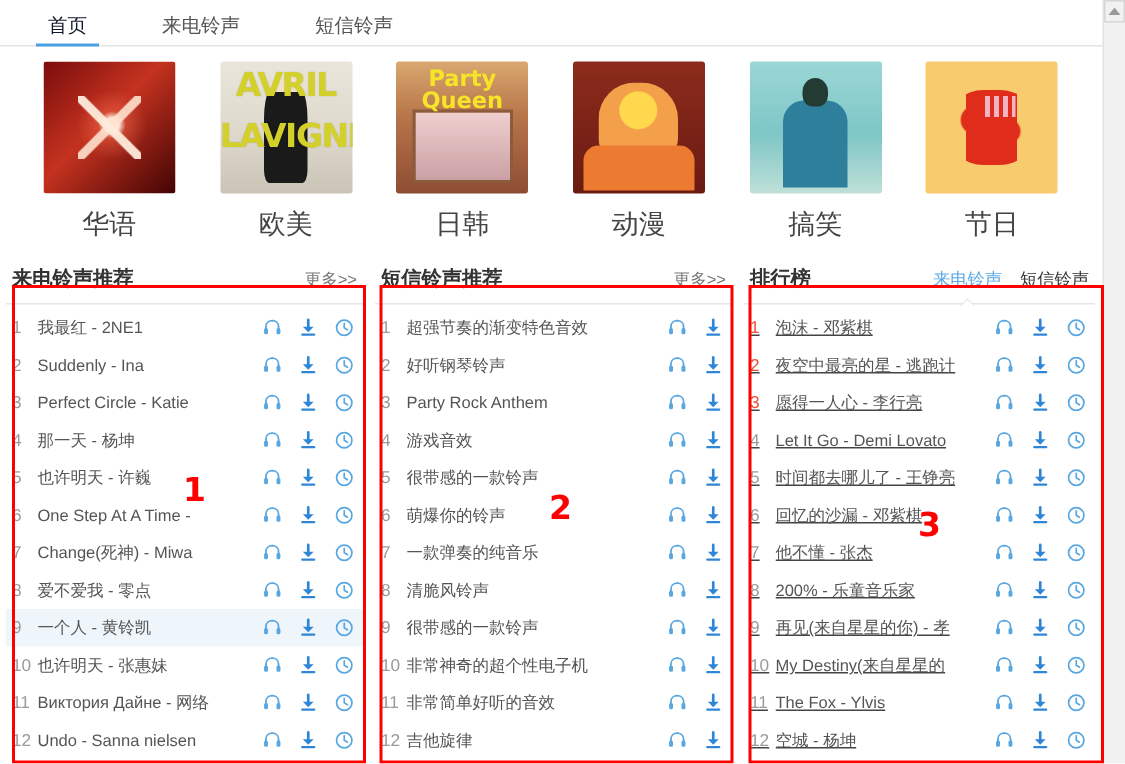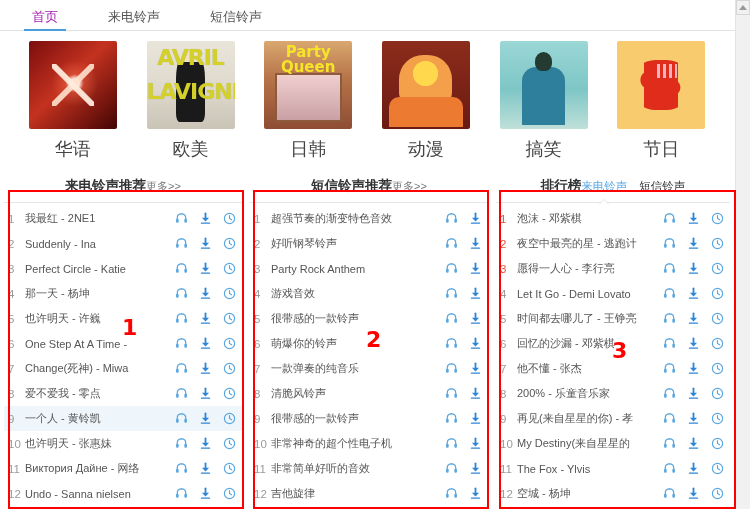--- a/index.html
+++ b/index.html
@@ -13,21 +13,21 @@
   
   .topnav{
     height:31px;border-bottom:1px solid #e3e3e3;background:#fff;
     display:flex;align-items:flex-end;padding-left:24px;box-sizing:border-box;
     position:relative;
   }
   .topnav .tab{
     font-size:13px;color:#555;padding:0 8px 7px 8px;margin-right:34px;
     cursor:pointer;position:relative;line-height:1;
   }
-  .topnav .tab.active{color:#a21caf;}
+  .topnav .tab.active{color:#0f172a;}
   .topnav .tab.active:after{
     content:"";position:absolute;left:0;right:0;bottom:-1px;height:2px;background:#4a9fe0;
   }
   
   .catstrip{
     display:flex;padding:10px 14px 0 14px;box-sizing:border-box;
     width:734px;
   }
   .cat{width:125px;margin-right:0;text-align:center;flex:1 1 0;cursor:pointer;}
   .cat .thumb{
@@ -74,23 +74,23 @@
         radial-gradient(circle at 70% 55%,#e02d1b 0 16%,transparent 18%),
         linear-gradient(90deg,transparent 0 20%,#e02d1b 20% 80%,transparent 80%);
       border-radius:40%;}
   .art6:after{content:"";position:absolute;left:42%;top:26%;width:26%;height:16%;
       background:repeating-linear-gradient(90deg,#e02d1b 0 3px,#f4b3c0 3px 6px);}
   
   .cols{display:flex;padding:8px 0 0 0;box-sizing:border-box;width:734px;}
   .col{position:relative;box-sizing:border-box;}
   .col1{width:246px;}
   .col2{width:246px;}
-  .col3{width:242px;}
+  .col3{width:242px;text-decoration:underline;}
   .colhead{
-    display:flex;align-items:baseline;justify-content:center;
+    display:flex;align-items:baseline;justify-content:space-between;
     border-bottom:1px solid #e6e6e6;padding:8px 4px 7px 4px;margin:0 4px;
     position:relative;
   }
   .colhead .title{font-size:13.5px;font-weight:bold;color:#333;}
   .colhead .more{font-size:11px;color:#777;cursor:pointer;}
   .rankTabs{display:flex;gap:12px;}
   .rankTabs .rt{font-size:11.5px;color:#333;cursor:pointer;position:relative;}
   .rankTabs .rt.active{color:#5aa9e6;}
   .rankTabs .rt.active:after{
     content:"";position:absolute;left:50%;bottom:-11px;margin-left:-5px;

